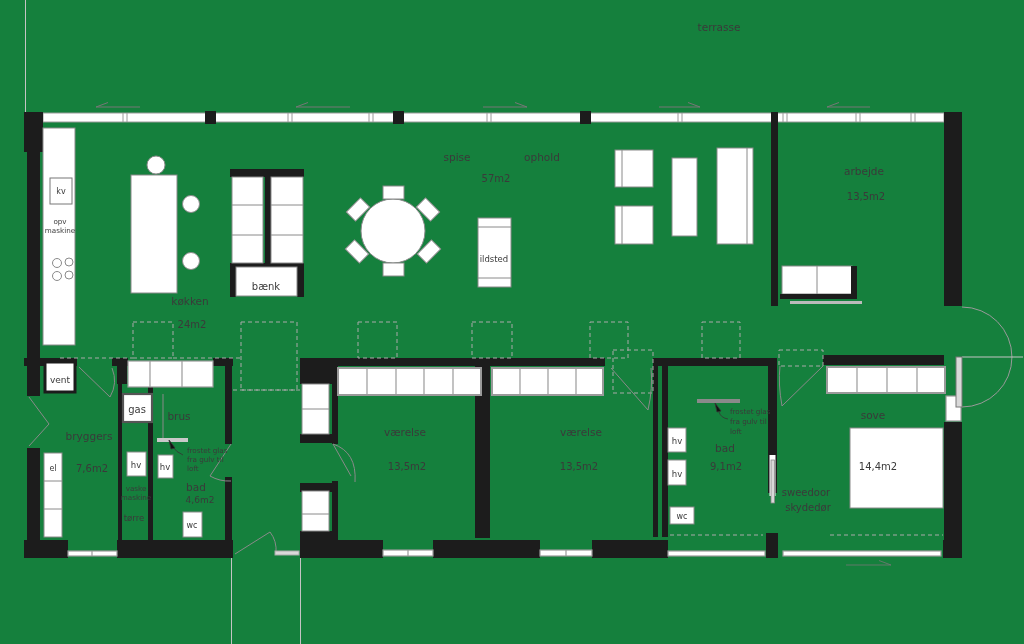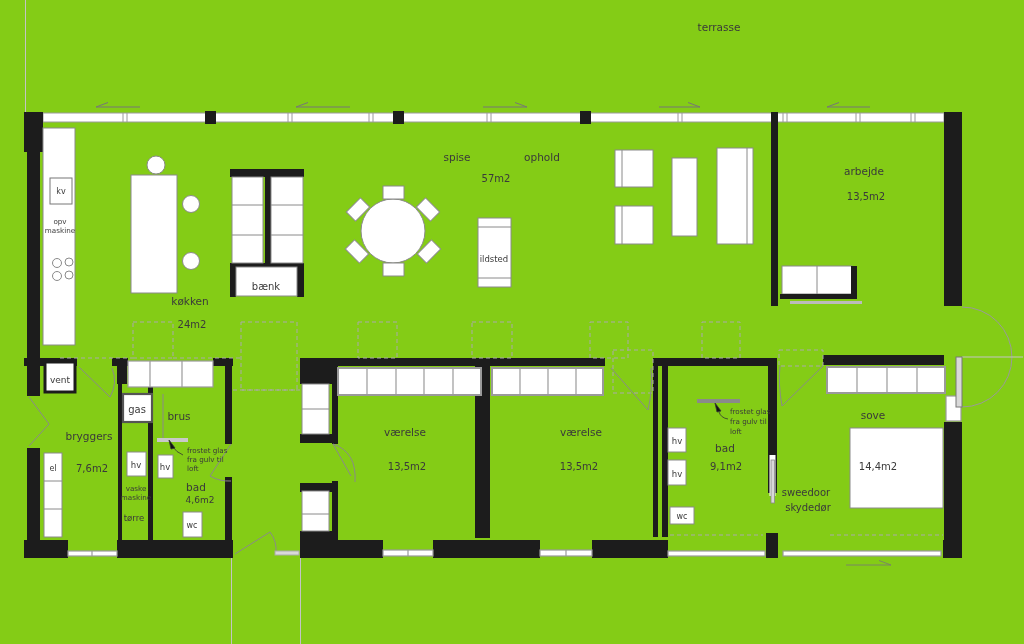--- a/index.html
+++ b/index.html
@@ -1,16 +1,16 @@
 <!DOCTYPE html>
 <html><head>
 <meta charset="utf-8">
 <style>
   html,body{margin:0;padding:0;background:#ffffff;}
-  #plan-wrap{position:relative;width:1024px;height:644px;background:#84cc16;overflow:hidden;
+  #plan-wrap{position:relative;width:1024px;height:644px;background:#15803d;overflow:hidden;
              font-family:"DejaVu Sans","Liberation Sans",sans-serif;}
   svg{display:block;}
   text{fill:#3a3a3a;font-family:"DejaVu Sans","Liberation Sans",sans-serif;}
   .room-name{font-size:10.5px;}
   .room-area{font-size:10px;}
   .small-label{font-size:8px;}
   .tiny-note{font-size:7.2px;}
   .mid{text-anchor:middle;}
 </style>
 </head>

